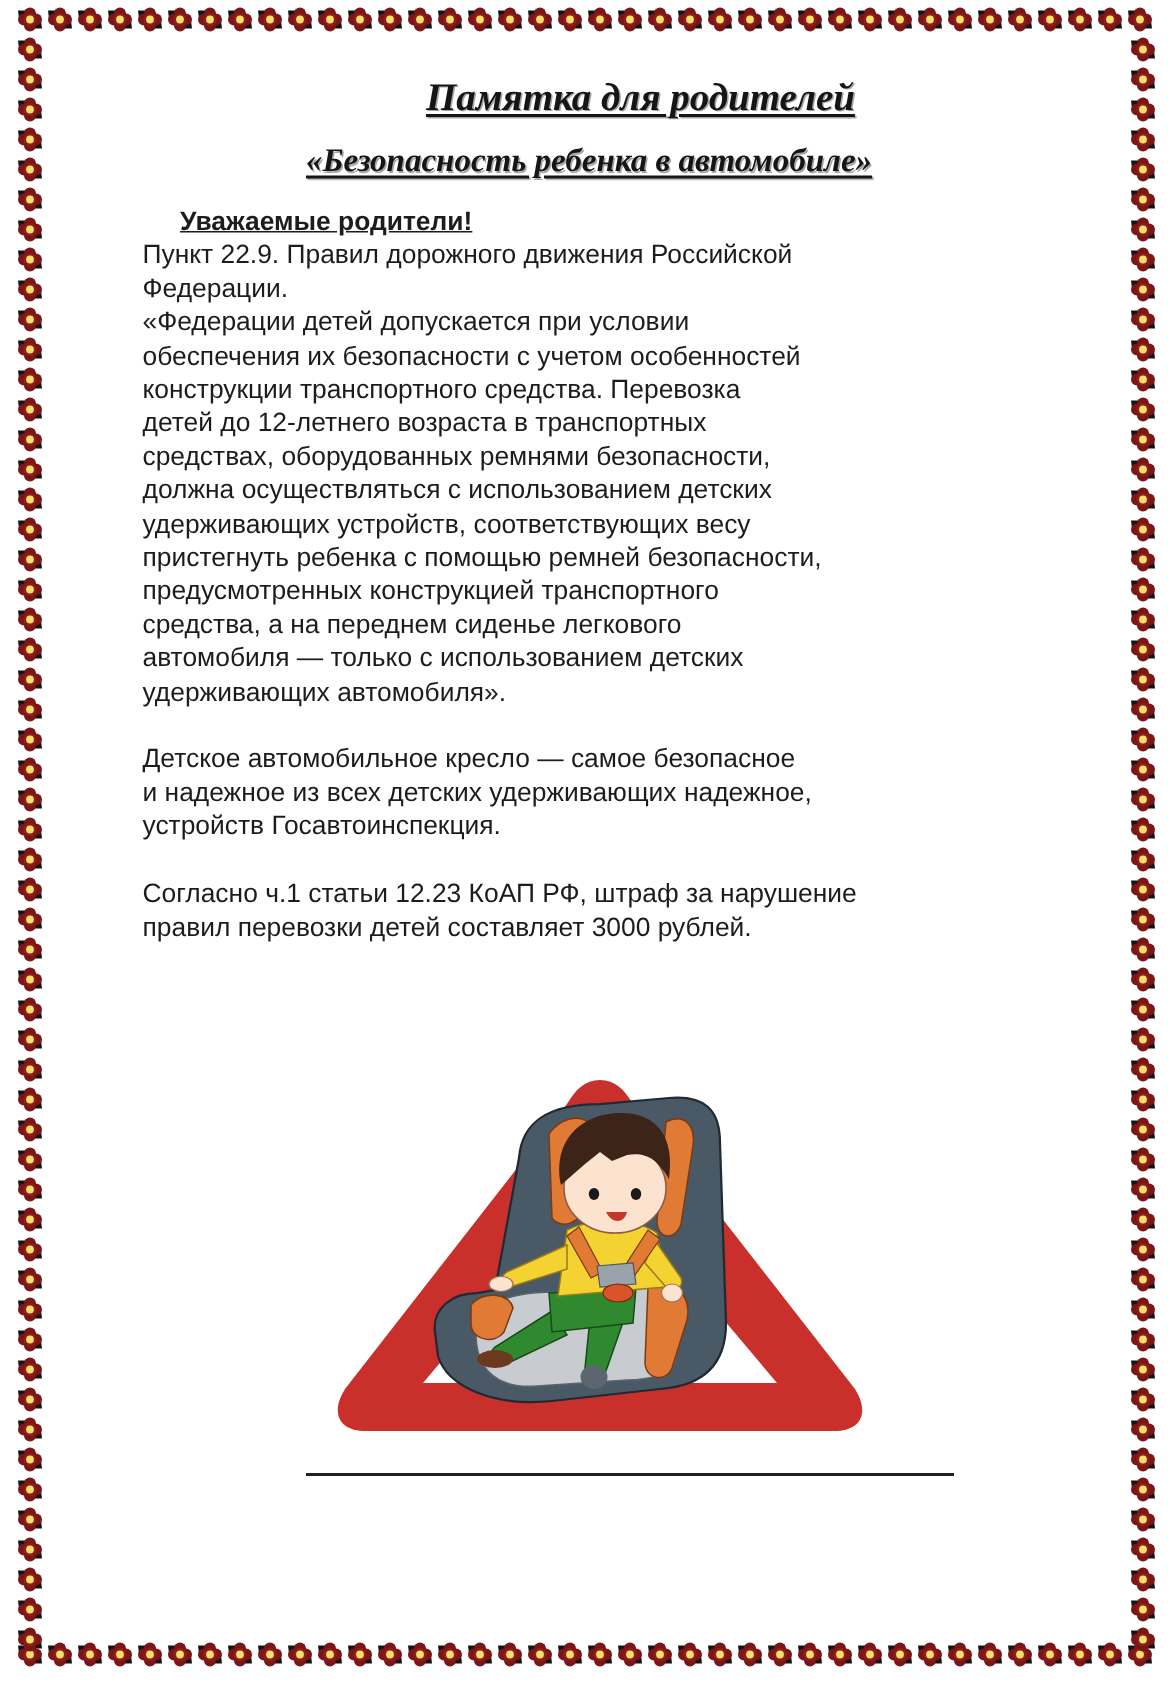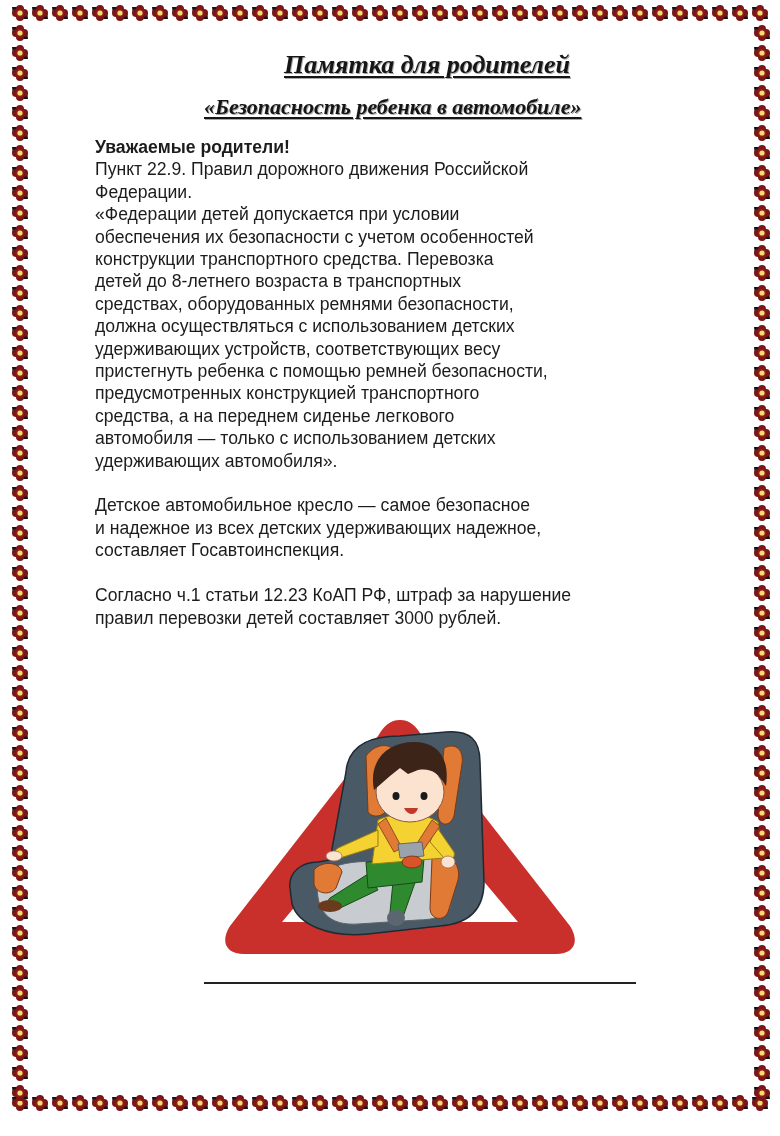--- a/index.html
+++ b/index.html
@@ -48,21 +48,23 @@
       position: absolute;
       left: 95px;
       top: 136px;
       width: 560px;
       font-size: 17.6px;
       line-height: 22.4px;
       color: #1c1c1c;
     }
     .greeting {
       font-weight: bold;
+      text-decoration: underline;
       display: block;
+      margin-left: 25px;
     }
     .line {
       display: block;
       white-space: nowrap;
     }
     .para-gap {
       display: block;
       height: 22.4px;
     }
     .illustration {
@@ -288,37 +290,37 @@
 
 <div class="body-text">
   <span class="greeting">Уважаемые родители!</span>
 
   <div>
     <span class="line">Пункт 22.9. Правил дорожного движения Российской</span>
     <span class="line">Федерации.</span>
     <span class="line">«Федерации детей допускается при условии</span>
     <span class="line">обеспечения их безопасности с учетом особенностей</span>
     <span class="line">конструкции транспортного средства. Перевозка</span>
-    <span class="line">детей до 8-летнего возраста в транспортных</span>
+    <span class="line">детей до 12-летнего возраста в транспортных</span>
     <span class="line">средствах, оборудованных ремнями безопасности,</span>
     <span class="line">должна осуществляться с использованием детских</span>
     <span class="line">удерживающих устройств, соответствующих весу</span>
     <span class="line">пристегнуть ребенка с помощью ремней безопасности,</span>
     <span class="line">предусмотренных конструкцией транспортного</span>
     <span class="line">средства, а на переднем сиденье легкового</span>
     <span class="line">автомобиля — только с использованием детских</span>
     <span class="line">удерживающих автомобиля».</span>
   </div>
 
   <span class="para-gap"></span>
 
   <div>
     <span class="line">Детское автомобильное кресло — самое безопасное</span>
     <span class="line">и надежное из всех детских удерживающих надежное,</span>
-    <span class="line">составляет Госавтоинспекция.</span>
+    <span class="line">устройств Госавтоинспекция.</span>
   </div>
 
   <span class="para-gap"></span>
 
   <div>
     <span class="line">Согласно ч.1 статьи 12.23 КоАП РФ, штраф за нарушение</span>
     <span class="line">правил перевозки детей составляет 3000 рублей.</span>
   </div>
 </div>
 

